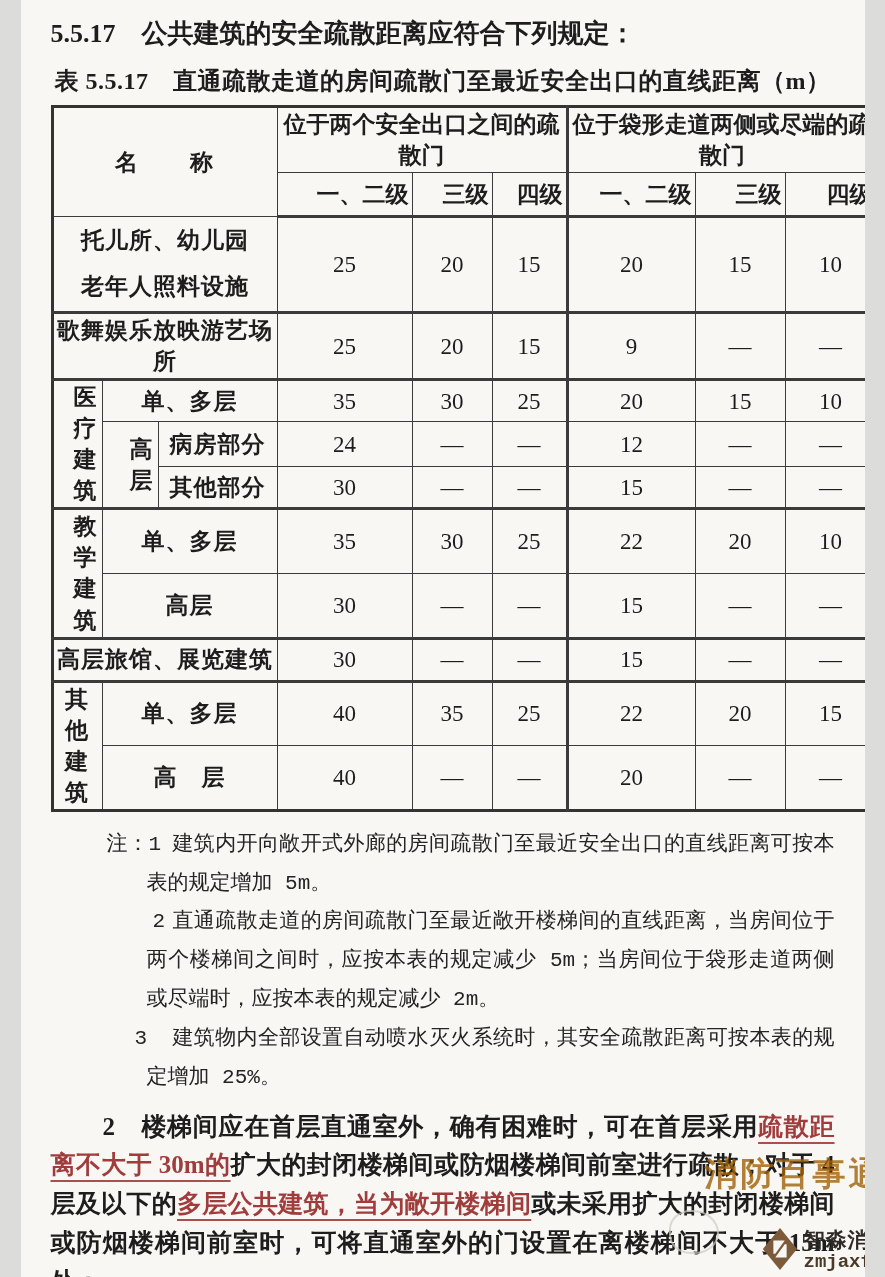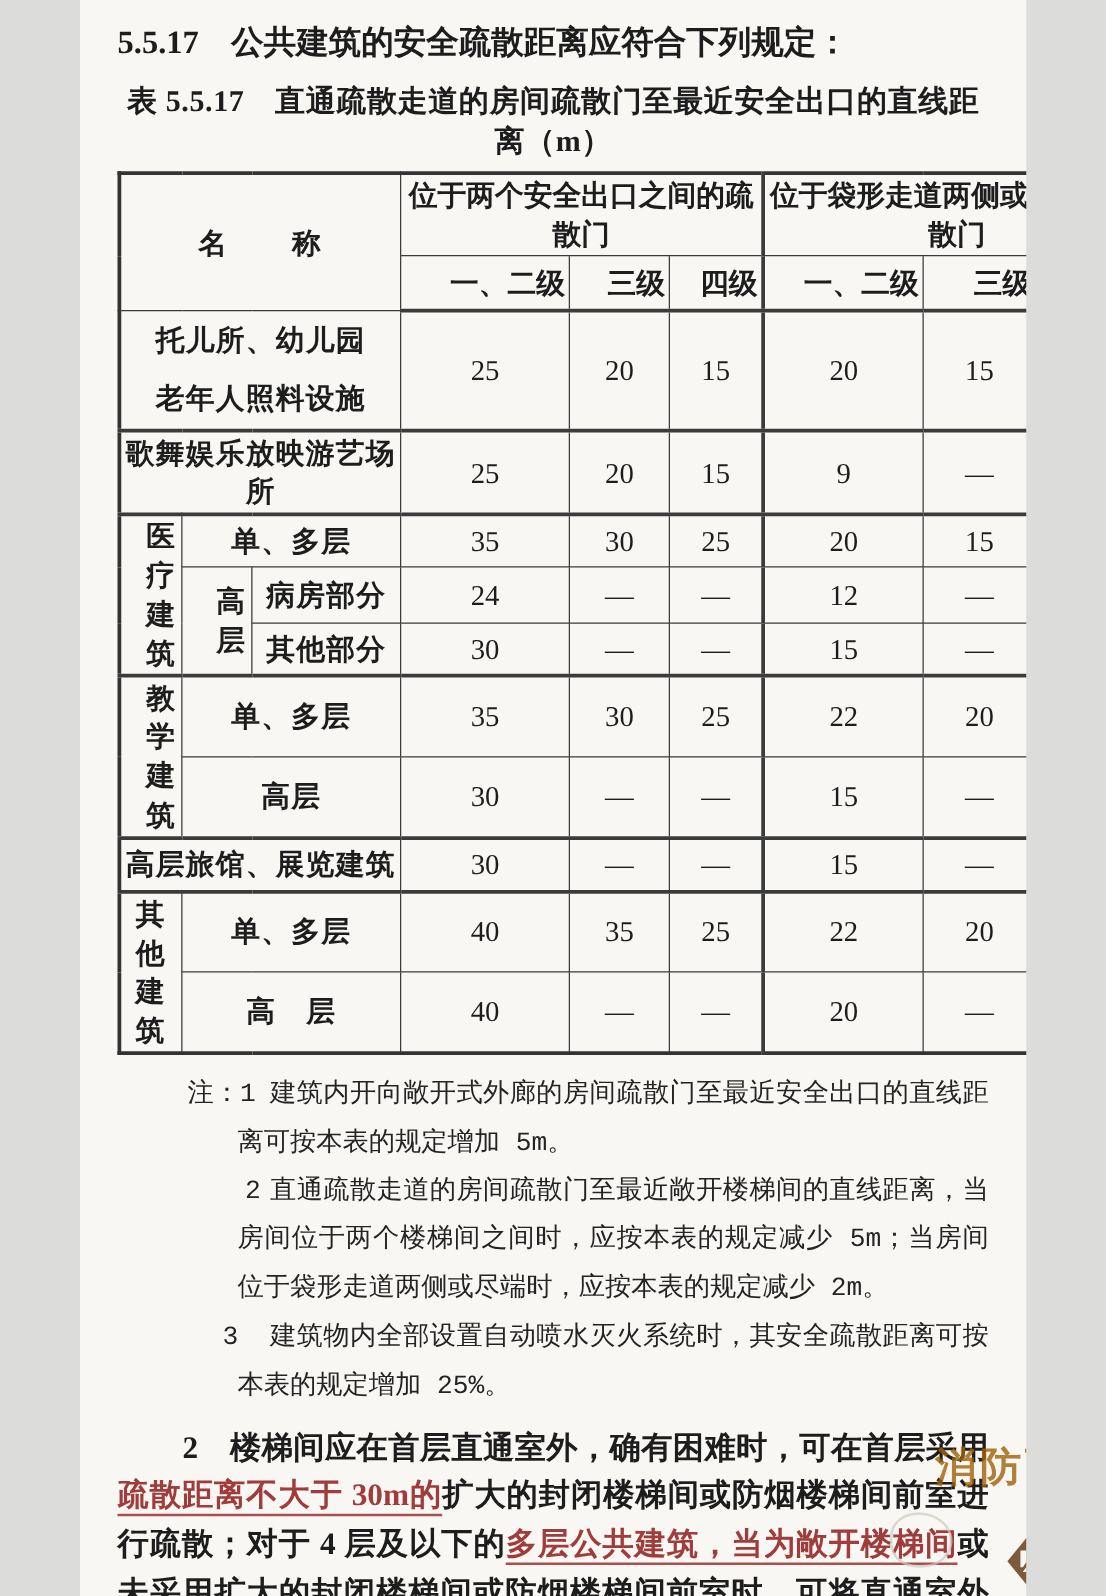--- a/index.html
+++ b/index.html
@@ -1,17 +1,17 @@
 <!DOCTYPE html>
 <html><head>
 <meta charset="utf-8">
 <style>
   html,body{margin:0;padding:0;background:#dcdcda;}
   .page{
-    width:757px;height:1277px;position:relative;overflow:hidden;
+    width:844px;height:1277px;position:relative;overflow:hidden;
     background:#f8f7f4;
     font-family:"Liberation Serif","DejaVu Serif",serif;
     color:#1d1d1d;
     margin:0 auto;
   }
   .content{padding:10px 30px 0 30px;}
 
   .clause{font-size:26px;font-weight:700;line-height:1.5;margin:4px 0 12px;}
   .intro-para{font-size:25px;font-weight:600;line-height:1.55;text-align:justify;text-indent:52px;margin:0 0 8px;}
 

